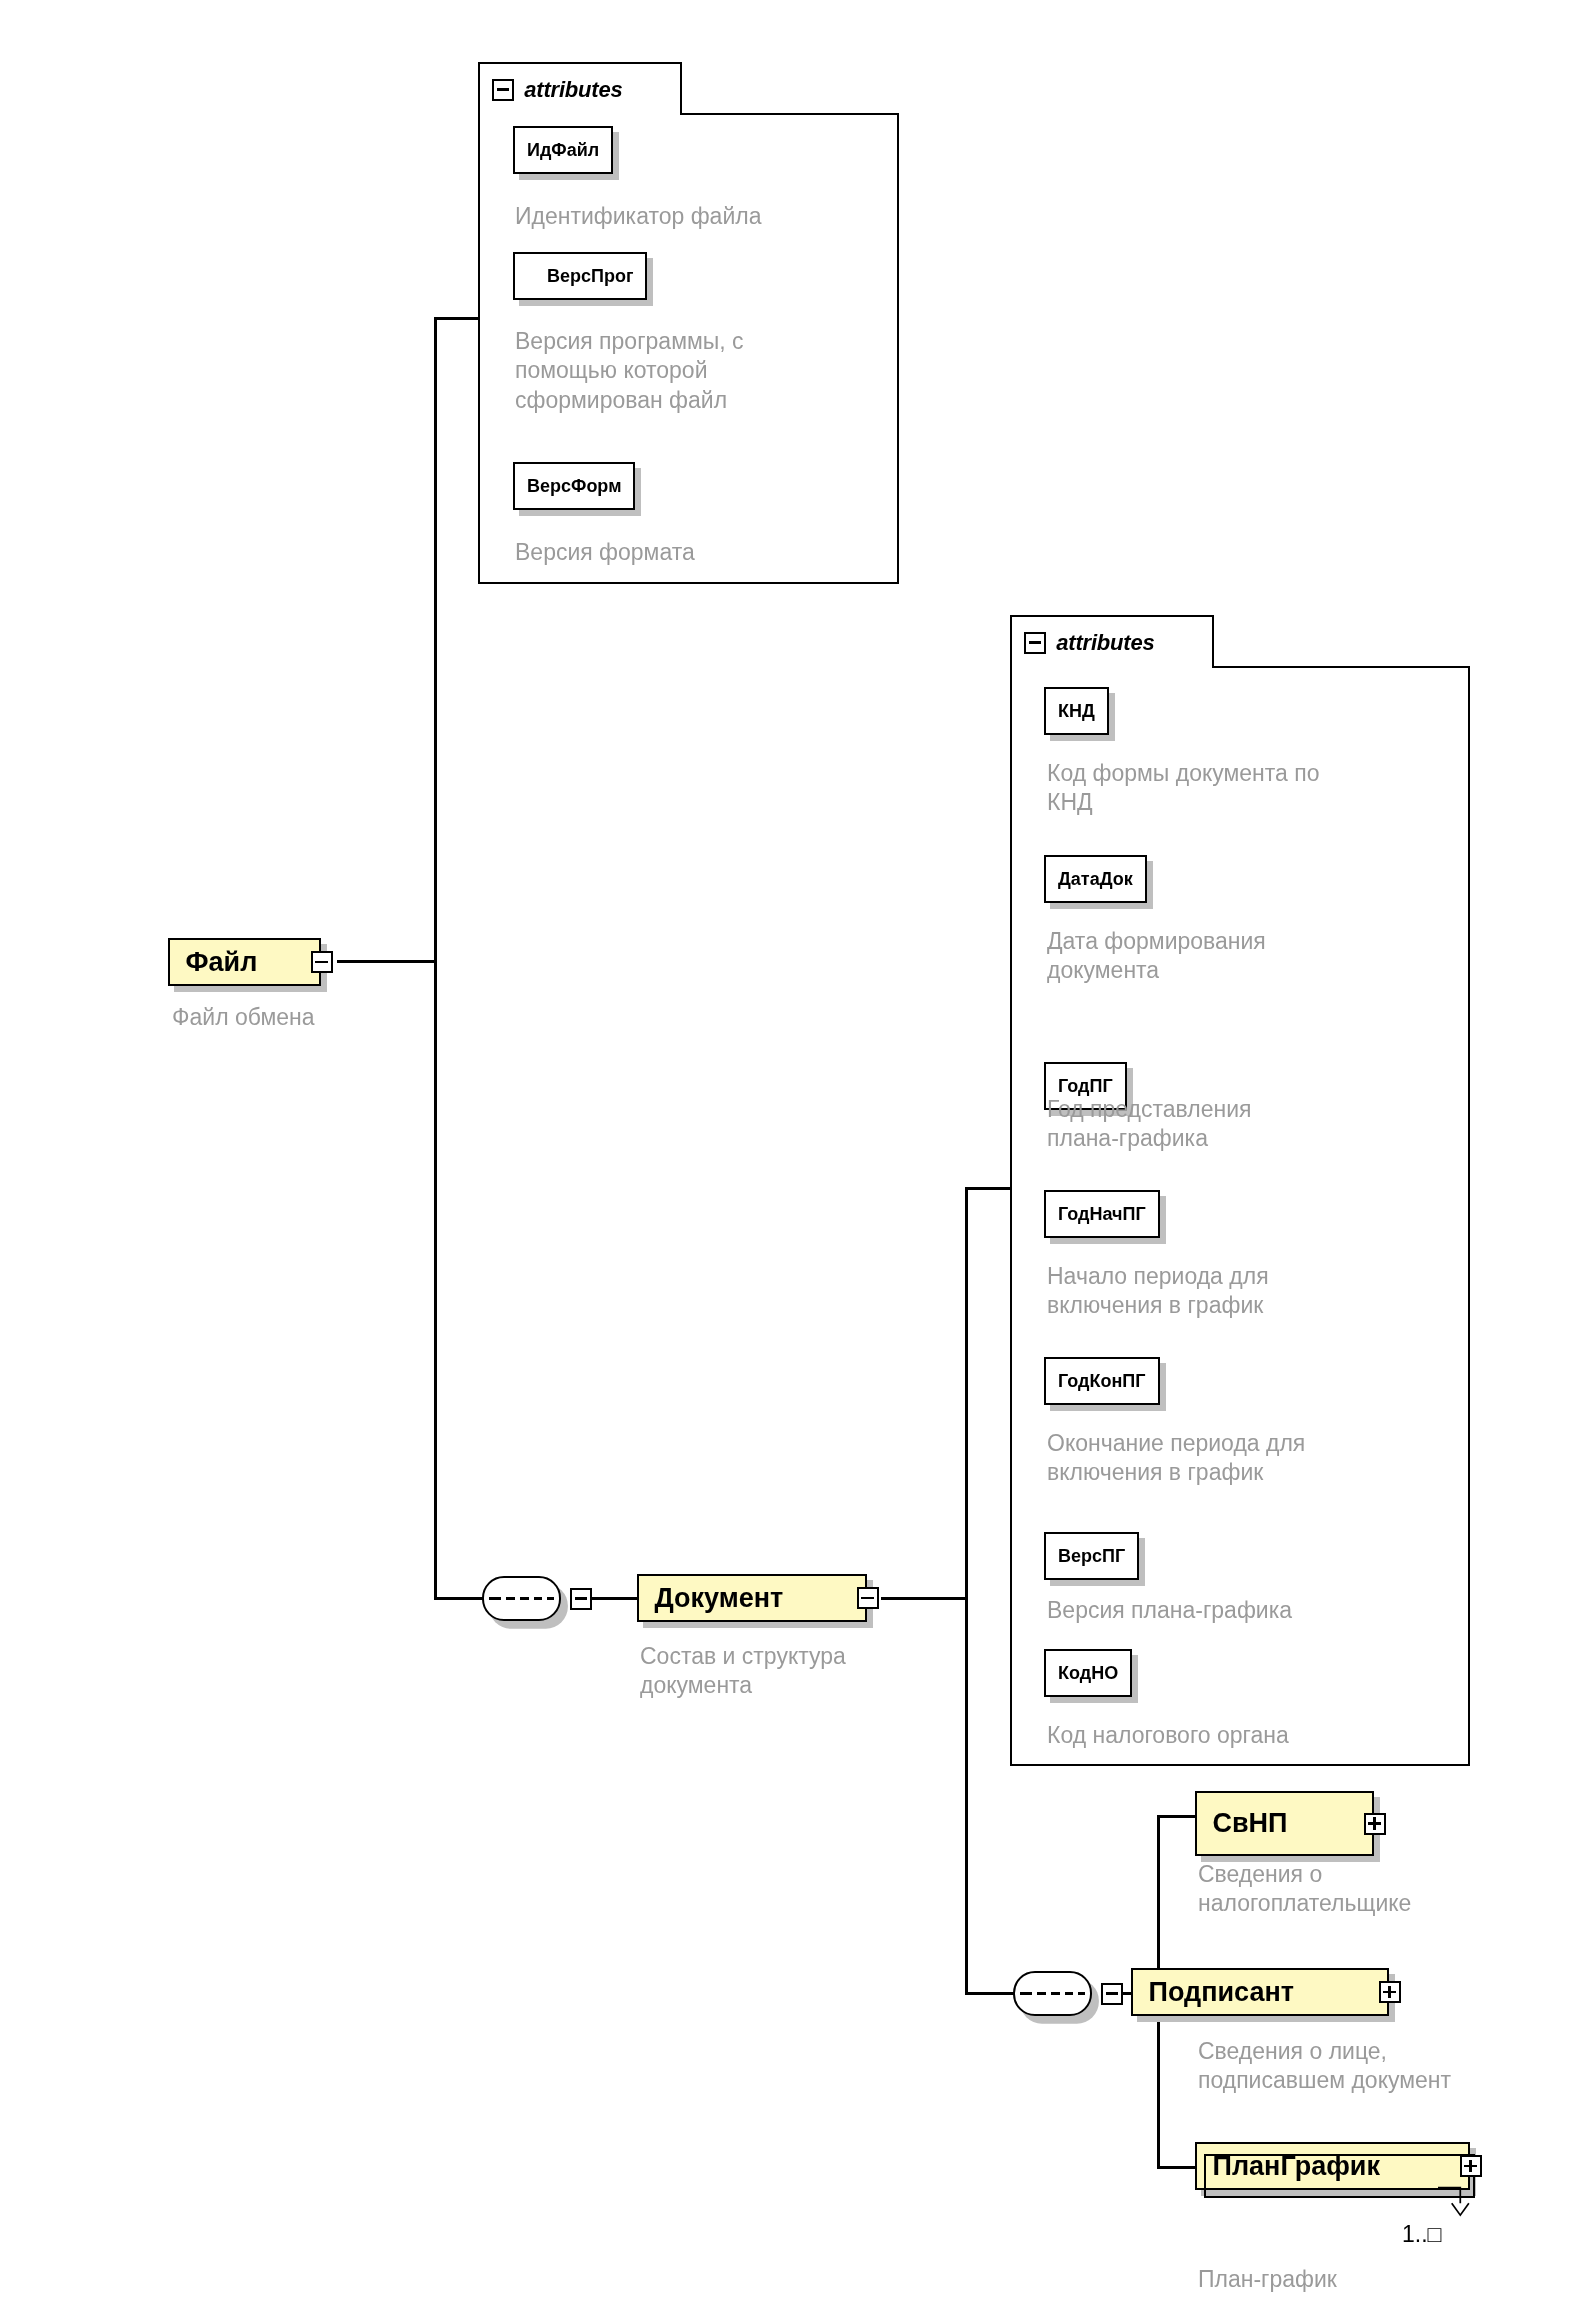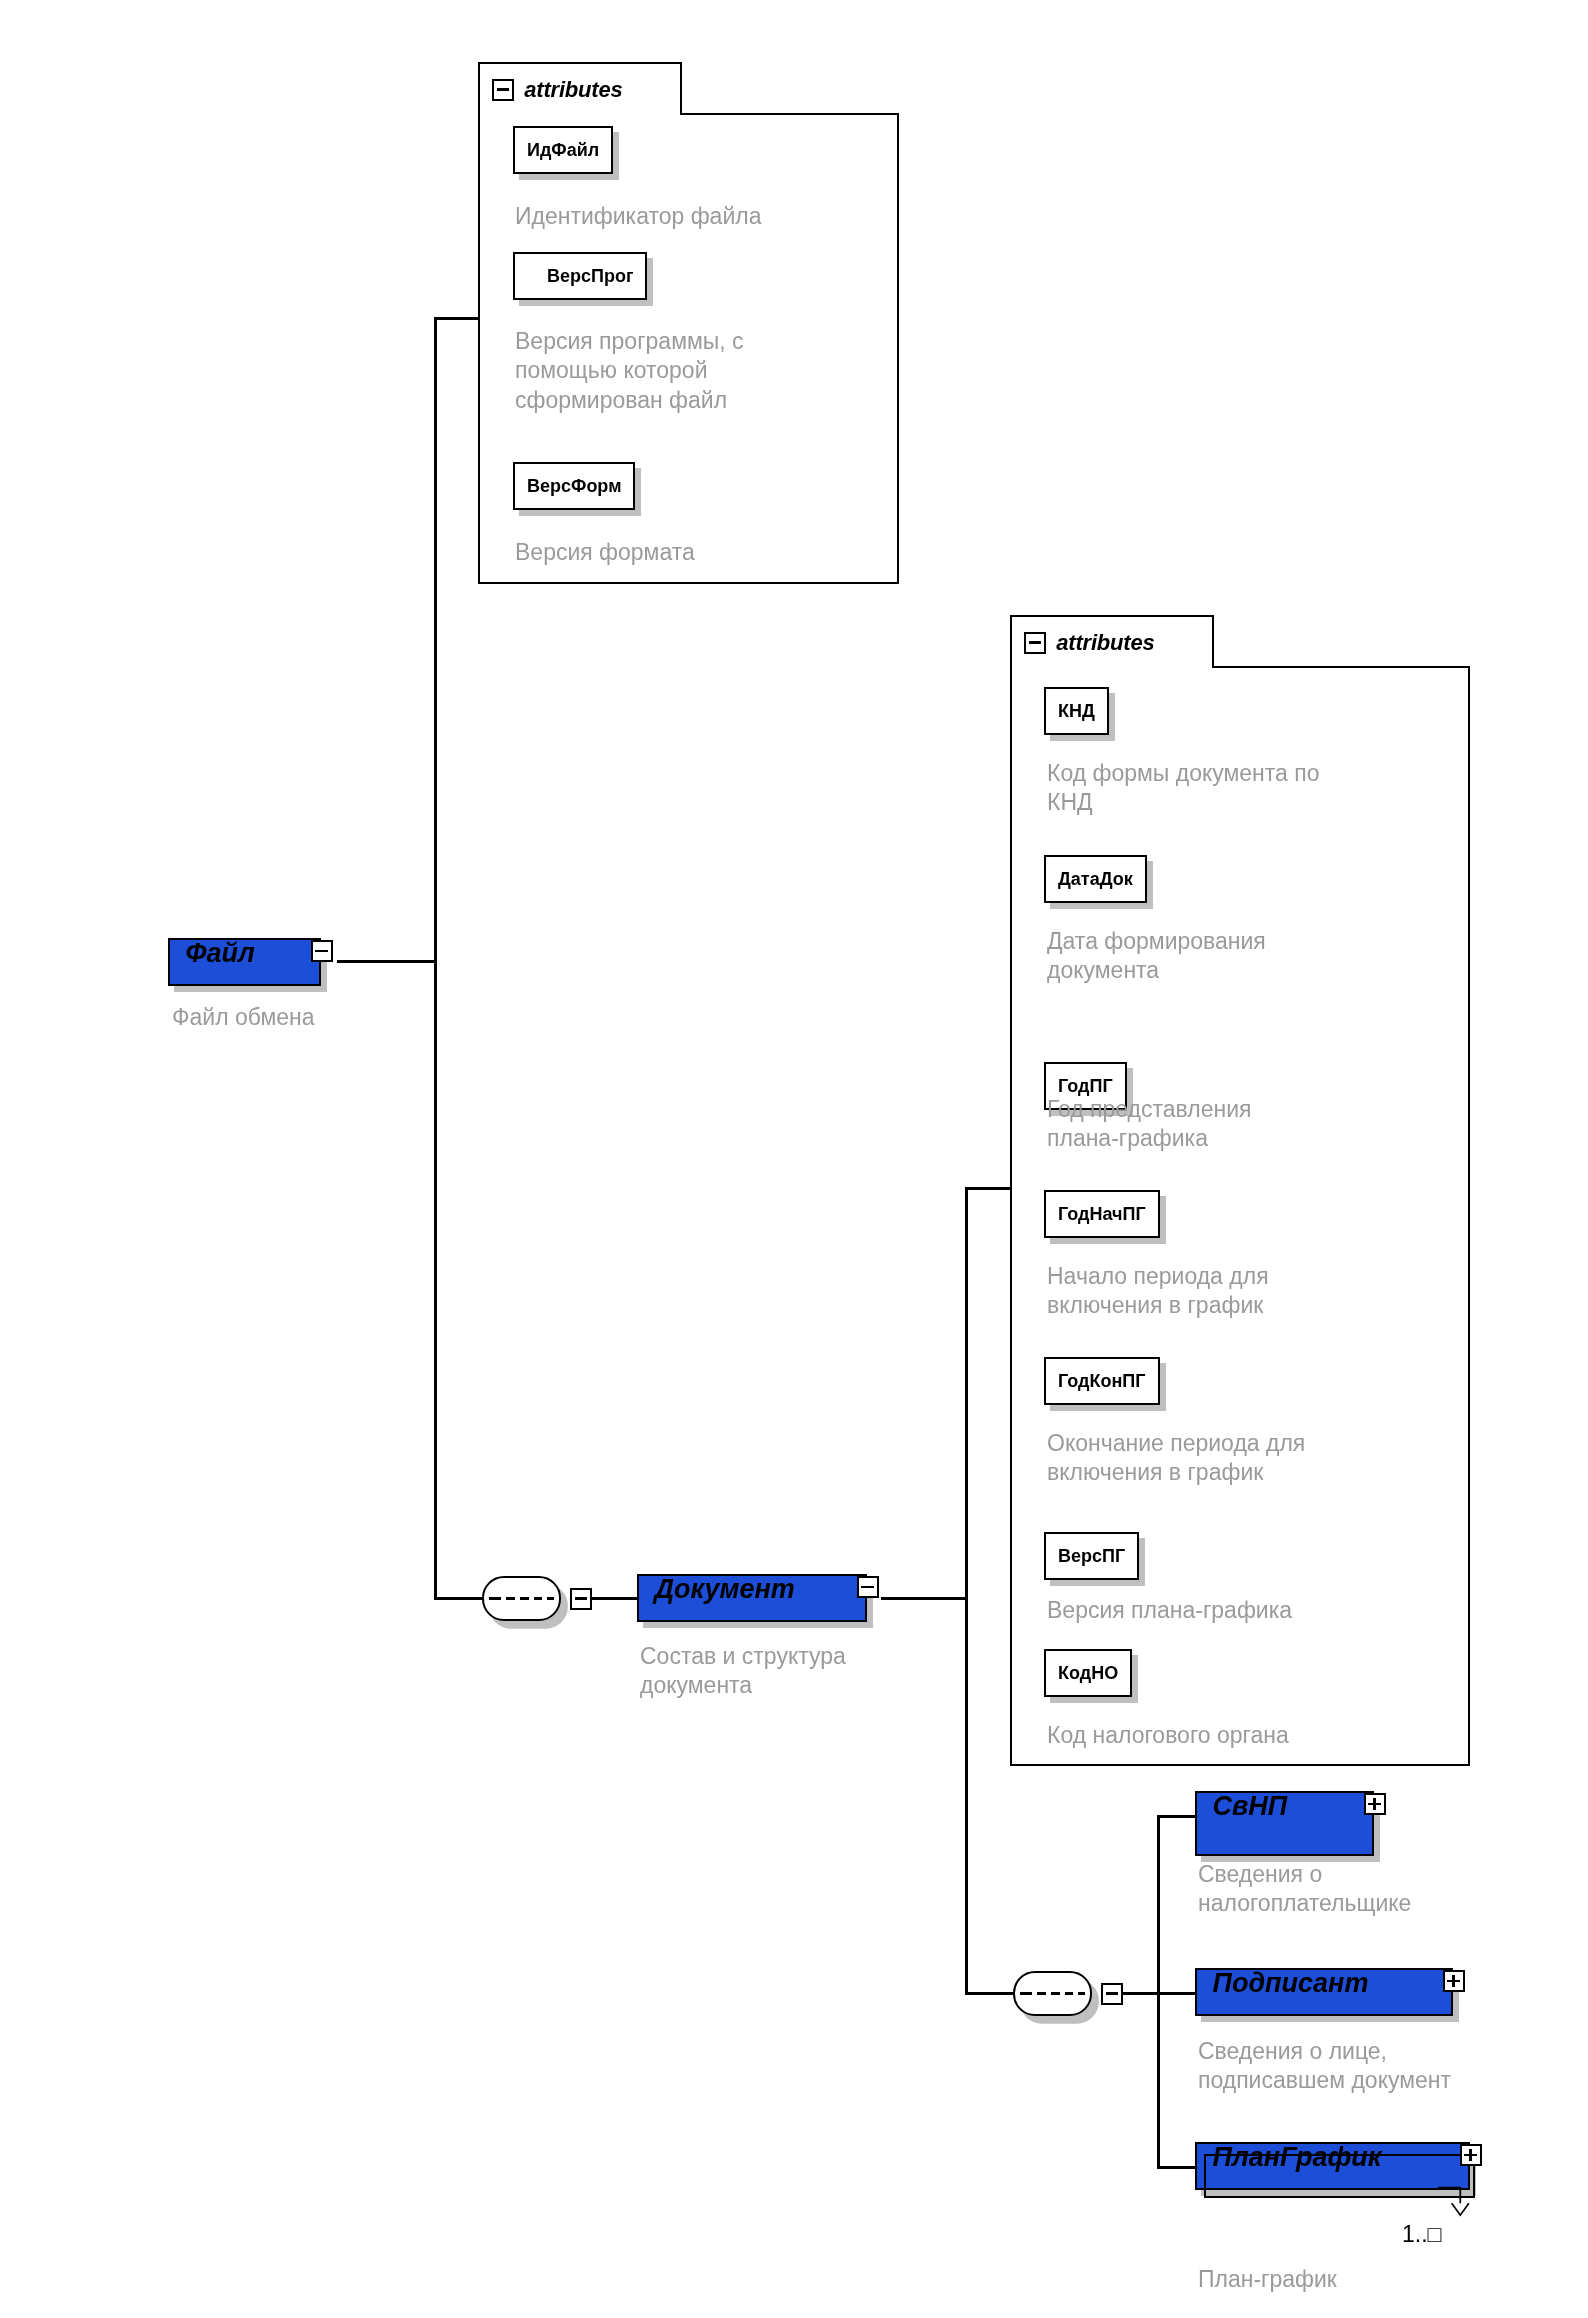--- a/index.html
+++ b/index.html
@@ -121,26 +121,25 @@
     line-height: 1.28;
     white-space: pre-line;
     z-index: 4;
   }
 
   
   .node {
     position: absolute;
     box-sizing: border-box;
     border: 2.6px solid #000;
-    background: #1d4ed8;
+    background: #fef9c3;
     box-shadow: 6px 6px 0 0 #bfbfbf;
     display: flex;
-    align-items: flex-start;
+    align-items: center;
     z-index: 5;
-    font-style: italic;
   }
   .node-label {
     font-weight: bold;
     font-size: 27px;
     color: #000;
     white-space: nowrap;
     padding-left: 15.5px;
     padding-right: 12px;
     line-height: 1;
   }
@@ -357,21 +356,21 @@
   <div class="line-h" style="left:1157px; top:1992px; width:40px;"></div>
   <div class="line-h" style="left:1157px; top:2166px; width:40px;"></div>
 
   <div class="node" style="left:1195px; top:1791px; width:179px; height:65px;">
     <span class="node-label">СвНП</span>
     <span class="toggle-box plus"></span>
   </div>
   <div class="desc" style="left:1198px; top:1860px; width:344px;">Сведения о
 налогоплательщике</div>
 
-  <div class="node" style="left:1195px; top:1968px; width:258px; height:48px;gap:8px;">
+  <div class="node" style="left:1131px; top:1968px; width:258px; height:48px;gap:8px;">
     <span class="node-label">Подписант</span>
     <span class="toggle-box plus"></span>
   </div>
   <div class="desc" style="left:1198px; top:2037px; width:369px;">Сведения о лице,
 подписавшем документ</div>
 
   <div class="node repeat" style="left:1195px; top:2142px; width:275px; height:48px;">
     <span class="node-label">ПланГрафик</span>
     <span class="toggle-box plus"></span>
   </div>

